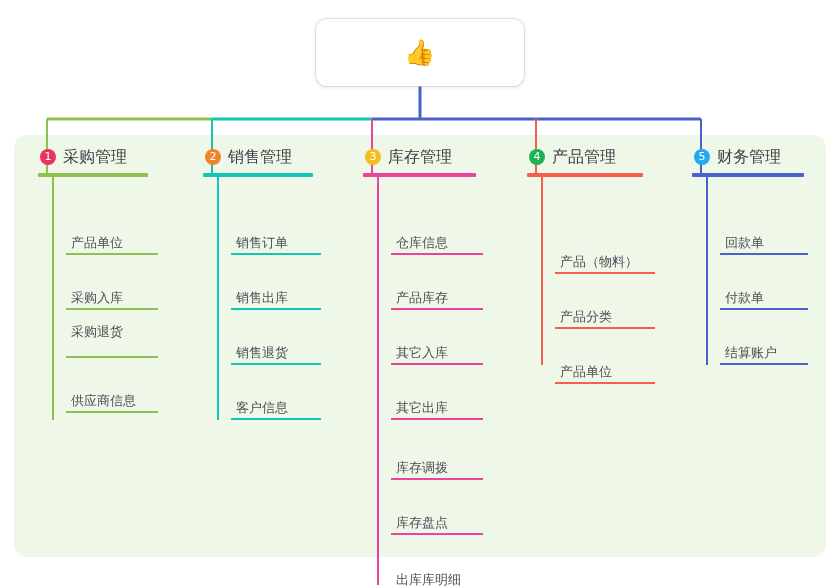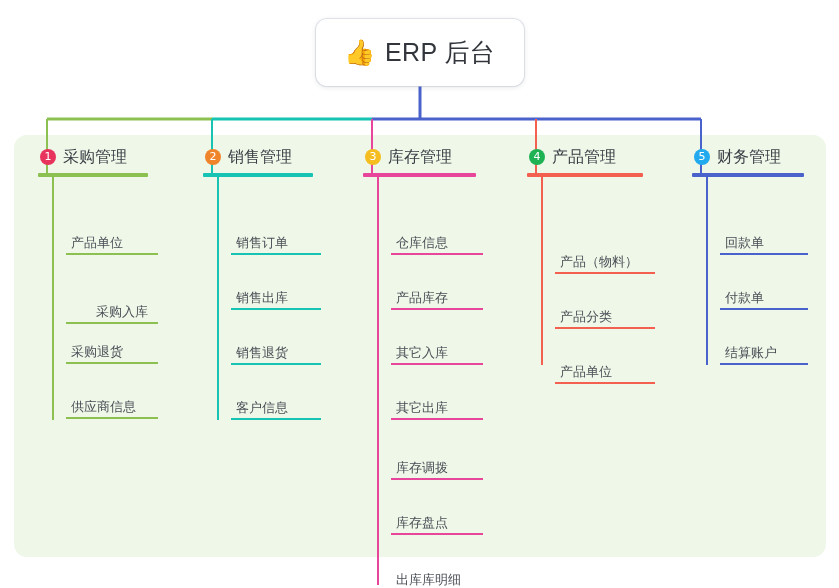--- a/index.html
+++ b/index.html
@@ -141,21 +141,20 @@
 </style>
 </head>
 <body>
 
 <div id="canvas">
 
   <div id="panel"></div>
 
   <div id="root-card">
     <span id="root-icon">👍</span>
-    <span id="root-title">ERP 后台</span>
   </div>
 
   <svg id="wires" viewBox="0 0 839 588" width="839" height="588">
       <line x1="420" y1="86" x2="420" y2="119" stroke="#4a62cc" stroke-width="3"></line>
       <line x1="47" y1="119" x2="212" y2="119" stroke="#8cc152" stroke-width="3"></line>
       <line x1="212" y1="119" x2="372" y2="119" stroke="#17c3b2" stroke-width="3"></line>
       <line x1="372" y1="119" x2="536" y2="119" stroke="#4a62cc" stroke-width="3"></line>
       <line x1="536" y1="119" x2="701" y2="119" stroke="#4a62cc" stroke-width="3"></line>
       <line x1="47" y1="119" x2="47" y2="176" stroke="#8cc152" stroke-width="2"></line>
       <line x1="212" y1="119" x2="212" y2="176" stroke="#17c3b2" stroke-width="2"></line>
@@ -170,25 +169,25 @@
           <span class="badge" style="background: rgb(232, 52, 92);">1</span>
           <span class="col-title">采购管理</span>
         </div>
         <div class="head-rule" style="width: 110px; background: rgb(140, 193, 82);"></div>
         <div class="items">
           <div class="spine" style="height: 243px; background: rgb(140, 193, 82);"></div>
           <div class="item" style="height: 78px;">
             <span class="item-label">产品单位</span>
             <div class="item-rule" style="width: 92px; background: rgb(140, 193, 82);"></div>
           </div>
-          <div class="item" style="height: 69px; justify-content: flex-end;">
+          <div class="item" style="height: 55px;">
             <span class="item-label">采购入库</span>
             <div class="item-rule" style="width: 92px; background: rgb(140, 193, 82);"></div>
           </div>
-          <div class="item" style="height: 40px;">
+          <div class="item" style="height: 48px; align-items: center;">
             <span class="item-label">采购退货</span>
             <div class="item-rule" style="width: 92px; background: rgb(140, 193, 82);"></div>
           </div>
           <div class="item" style="height: 55px;">
             <span class="item-label">供应商信息</span>
             <div class="item-rule" style="width: 92px; background: rgb(140, 193, 82);"></div>
           </div>
         </div>
       </div>
       <div class="column" style="left: 203px;">

